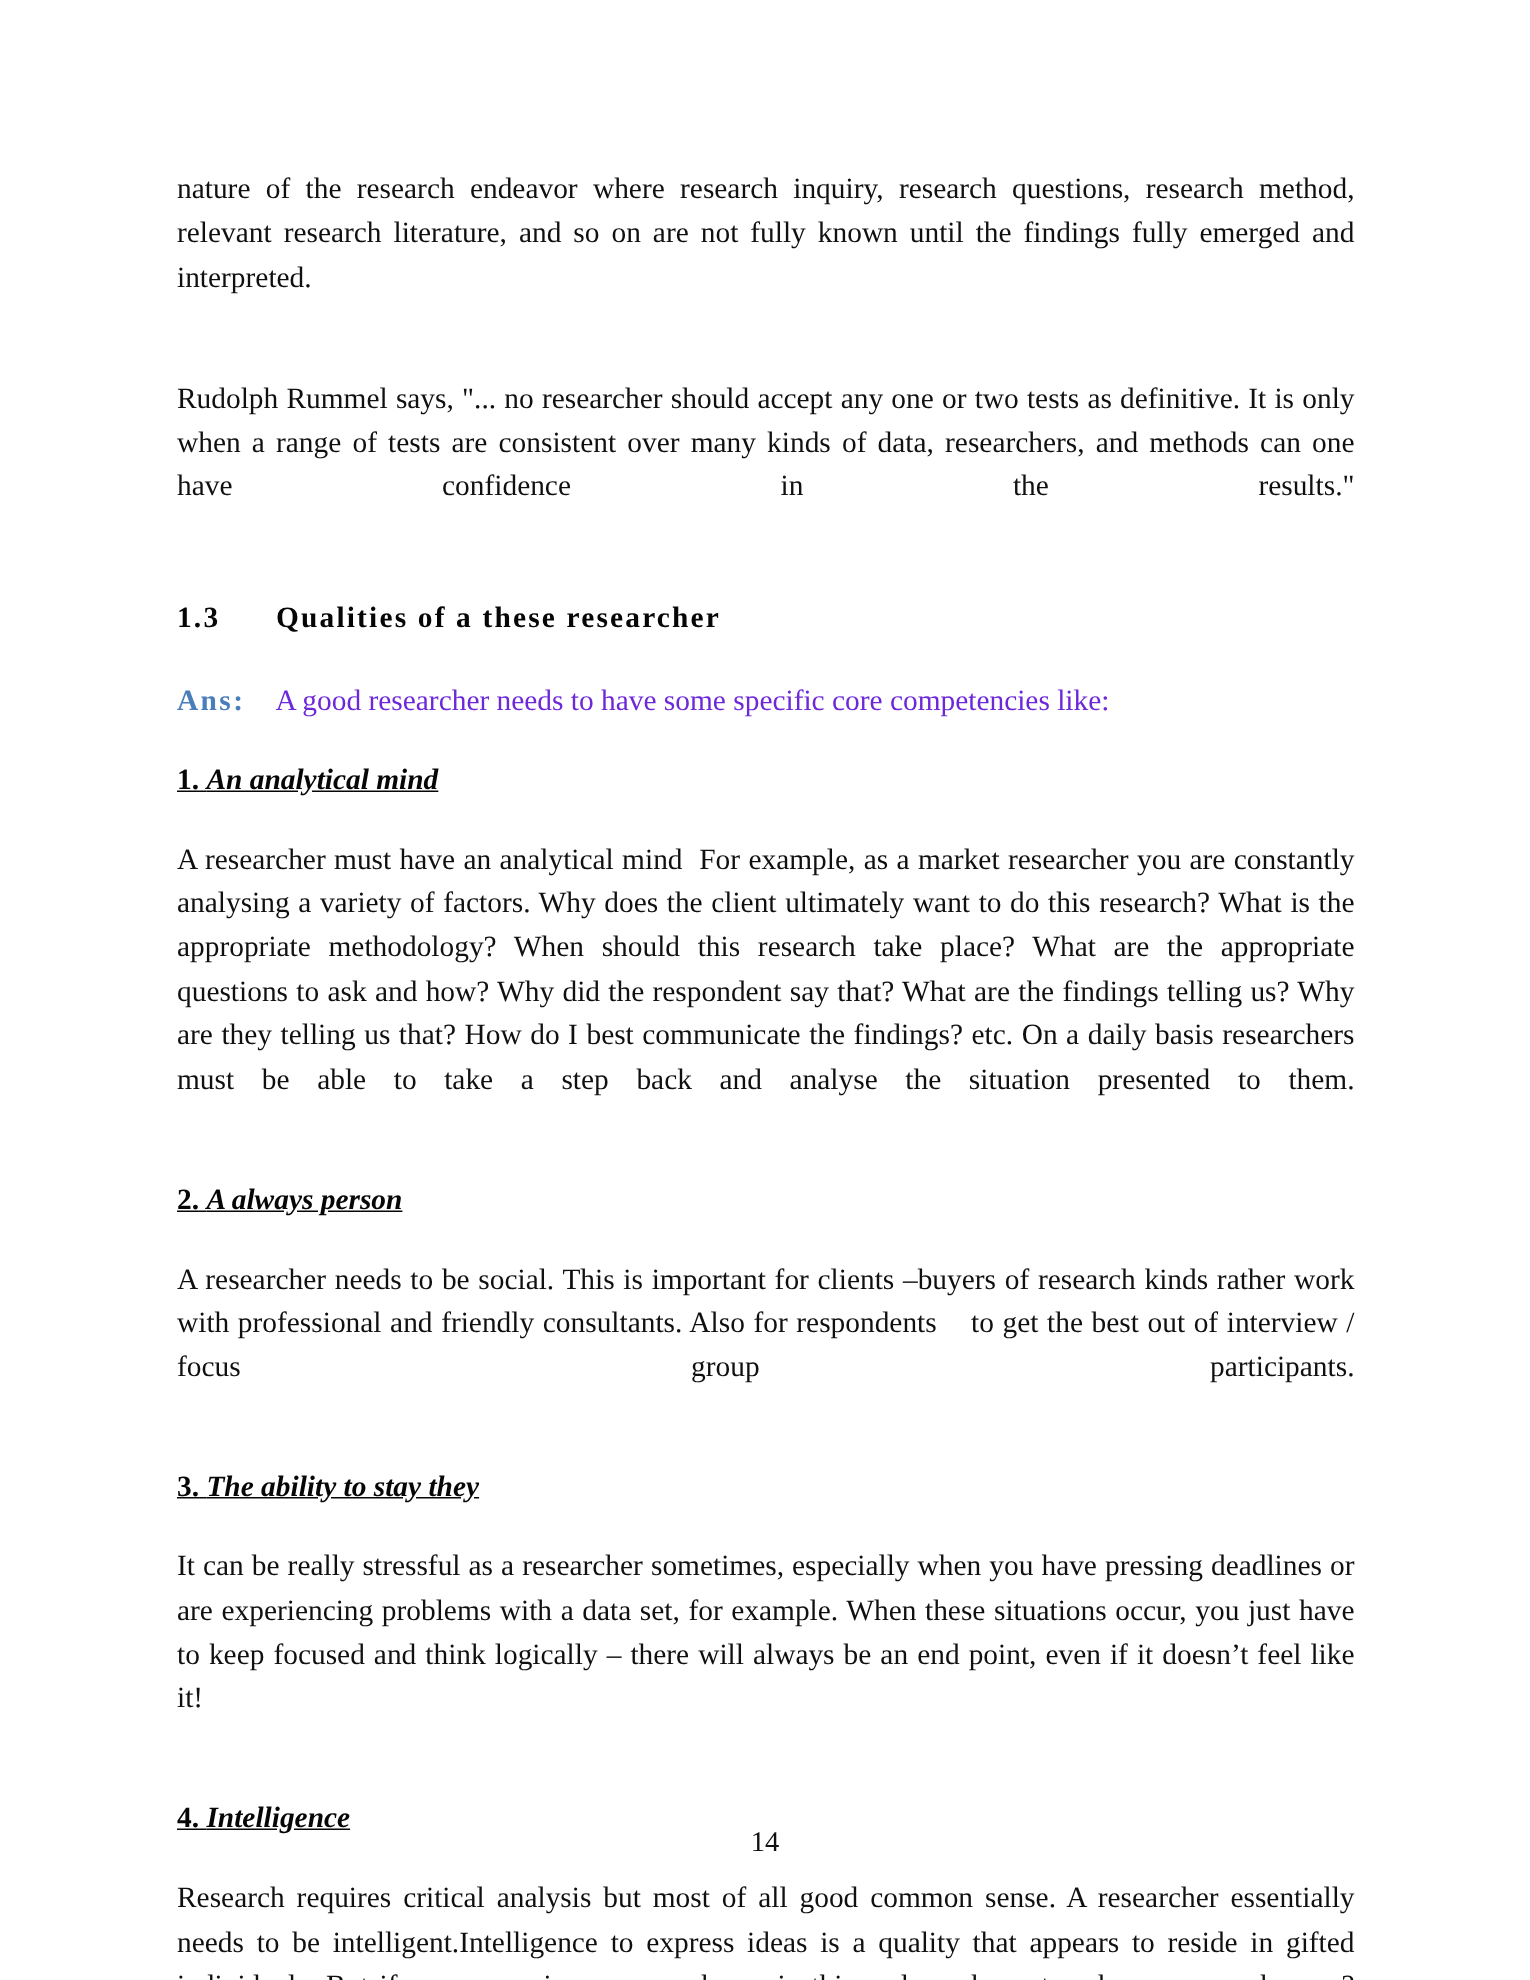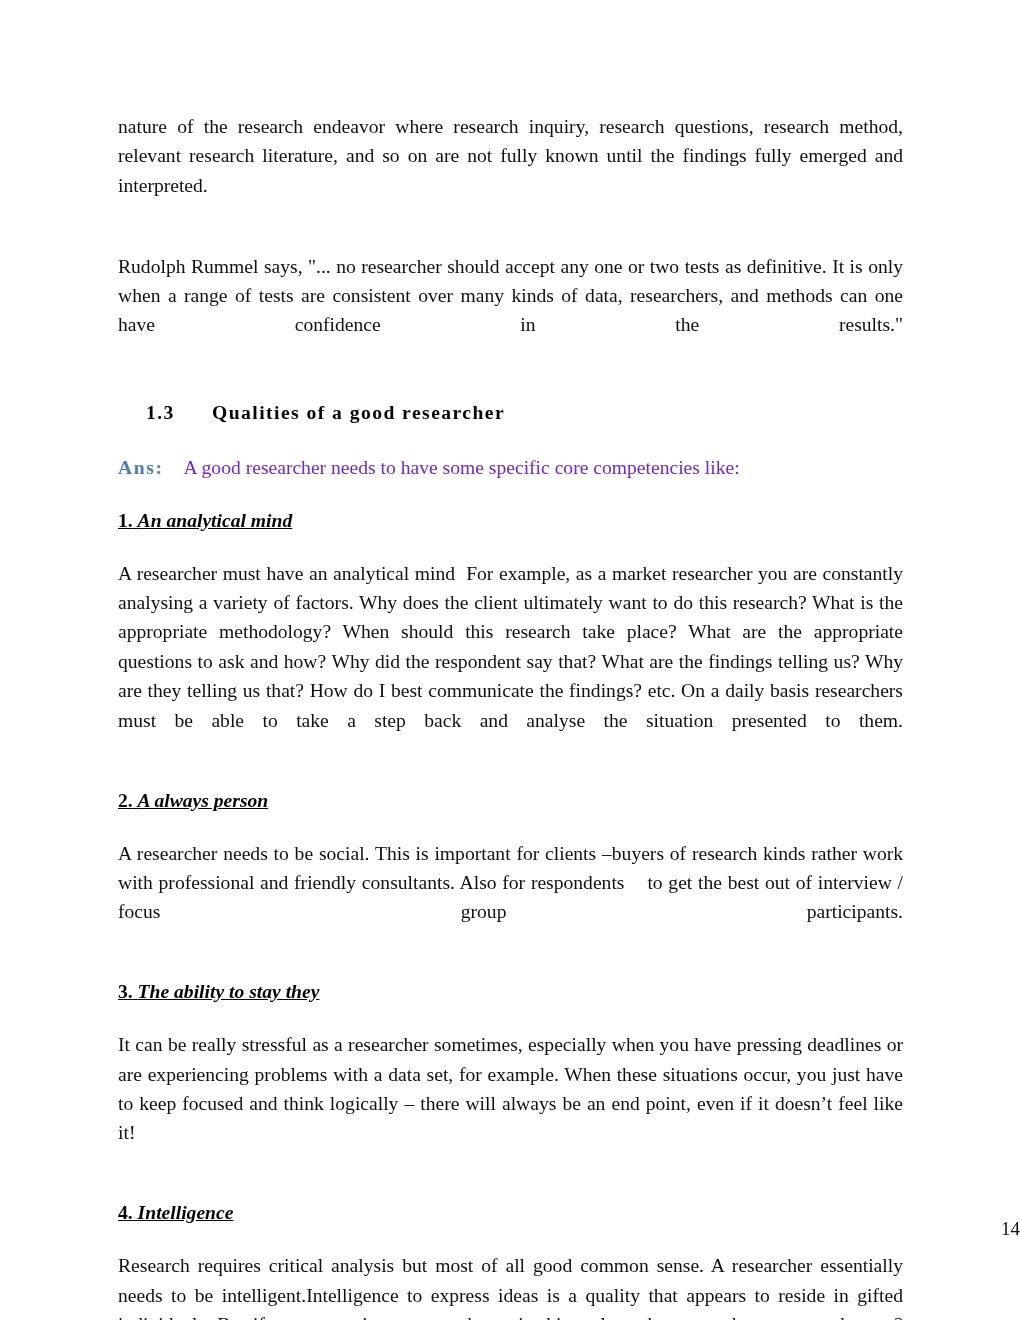--- a/index.html
+++ b/index.html
@@ -60,21 +60,20 @@
     font-weight: bold;
     letter-spacing: 1.45px;
     margin: 30px 0 26px 0;
     color: #060606;
     display: flex;
     align-items: baseline;
   }
   .section-heading .num {
     width: 66px;
     flex: 0 0 66px;
-    margin-left: 28px;
   }
   .section-heading .ttl {
     flex: 1 1 auto;
   }
 
   
   .ans-line {
     font-size: 19.6px;
     line-height: 29.4px;
     margin: 0 0 24px 0;
@@ -107,39 +106,39 @@
     font-style: italic;
     font-weight: bold;
   }
 
   
   .page-number {
     position: absolute;
     left: 0;
     top: 1217px;
     width: 1020px;
-    text-align: right;
+    text-align: center;
     font-size: 19px;
     line-height: 24px;
     color: #101010;
   }
 </style>
 </head>
 <body>
 
 <div class="page">
   <div class="content">
 
     <p class="para">nature of the research endeavor where research inquiry, research questions, research method, relevant research literature, and so on are not fully known until the findings fully emerged and interpreted.</p>
 
     <p class="para">Rudolph Rummel says, "... no researcher should accept any one or two tests as definitive. It is only when a range of tests are consistent over many kinds of data, researchers, and methods can one have confidence in the results."</p>
 
     <div class="section-heading">
       <span class="num">1.3</span>
-      <span class="ttl">Qualities of a good researcher</span>
+      <span class="ttl">Qualities of a these researcher</span>
     </div>
 
     <p class="ans-line">
       <span class="ans-label">Ans:</span><span class="ans-text">A  good researcher needs to have some specific core competencies like:</span>
     </p>
 
     <p class="sub-heading">
       <span class="sh-num">1.</span>
       <span class="sh-title">An analytical mind</span>
     </p>

